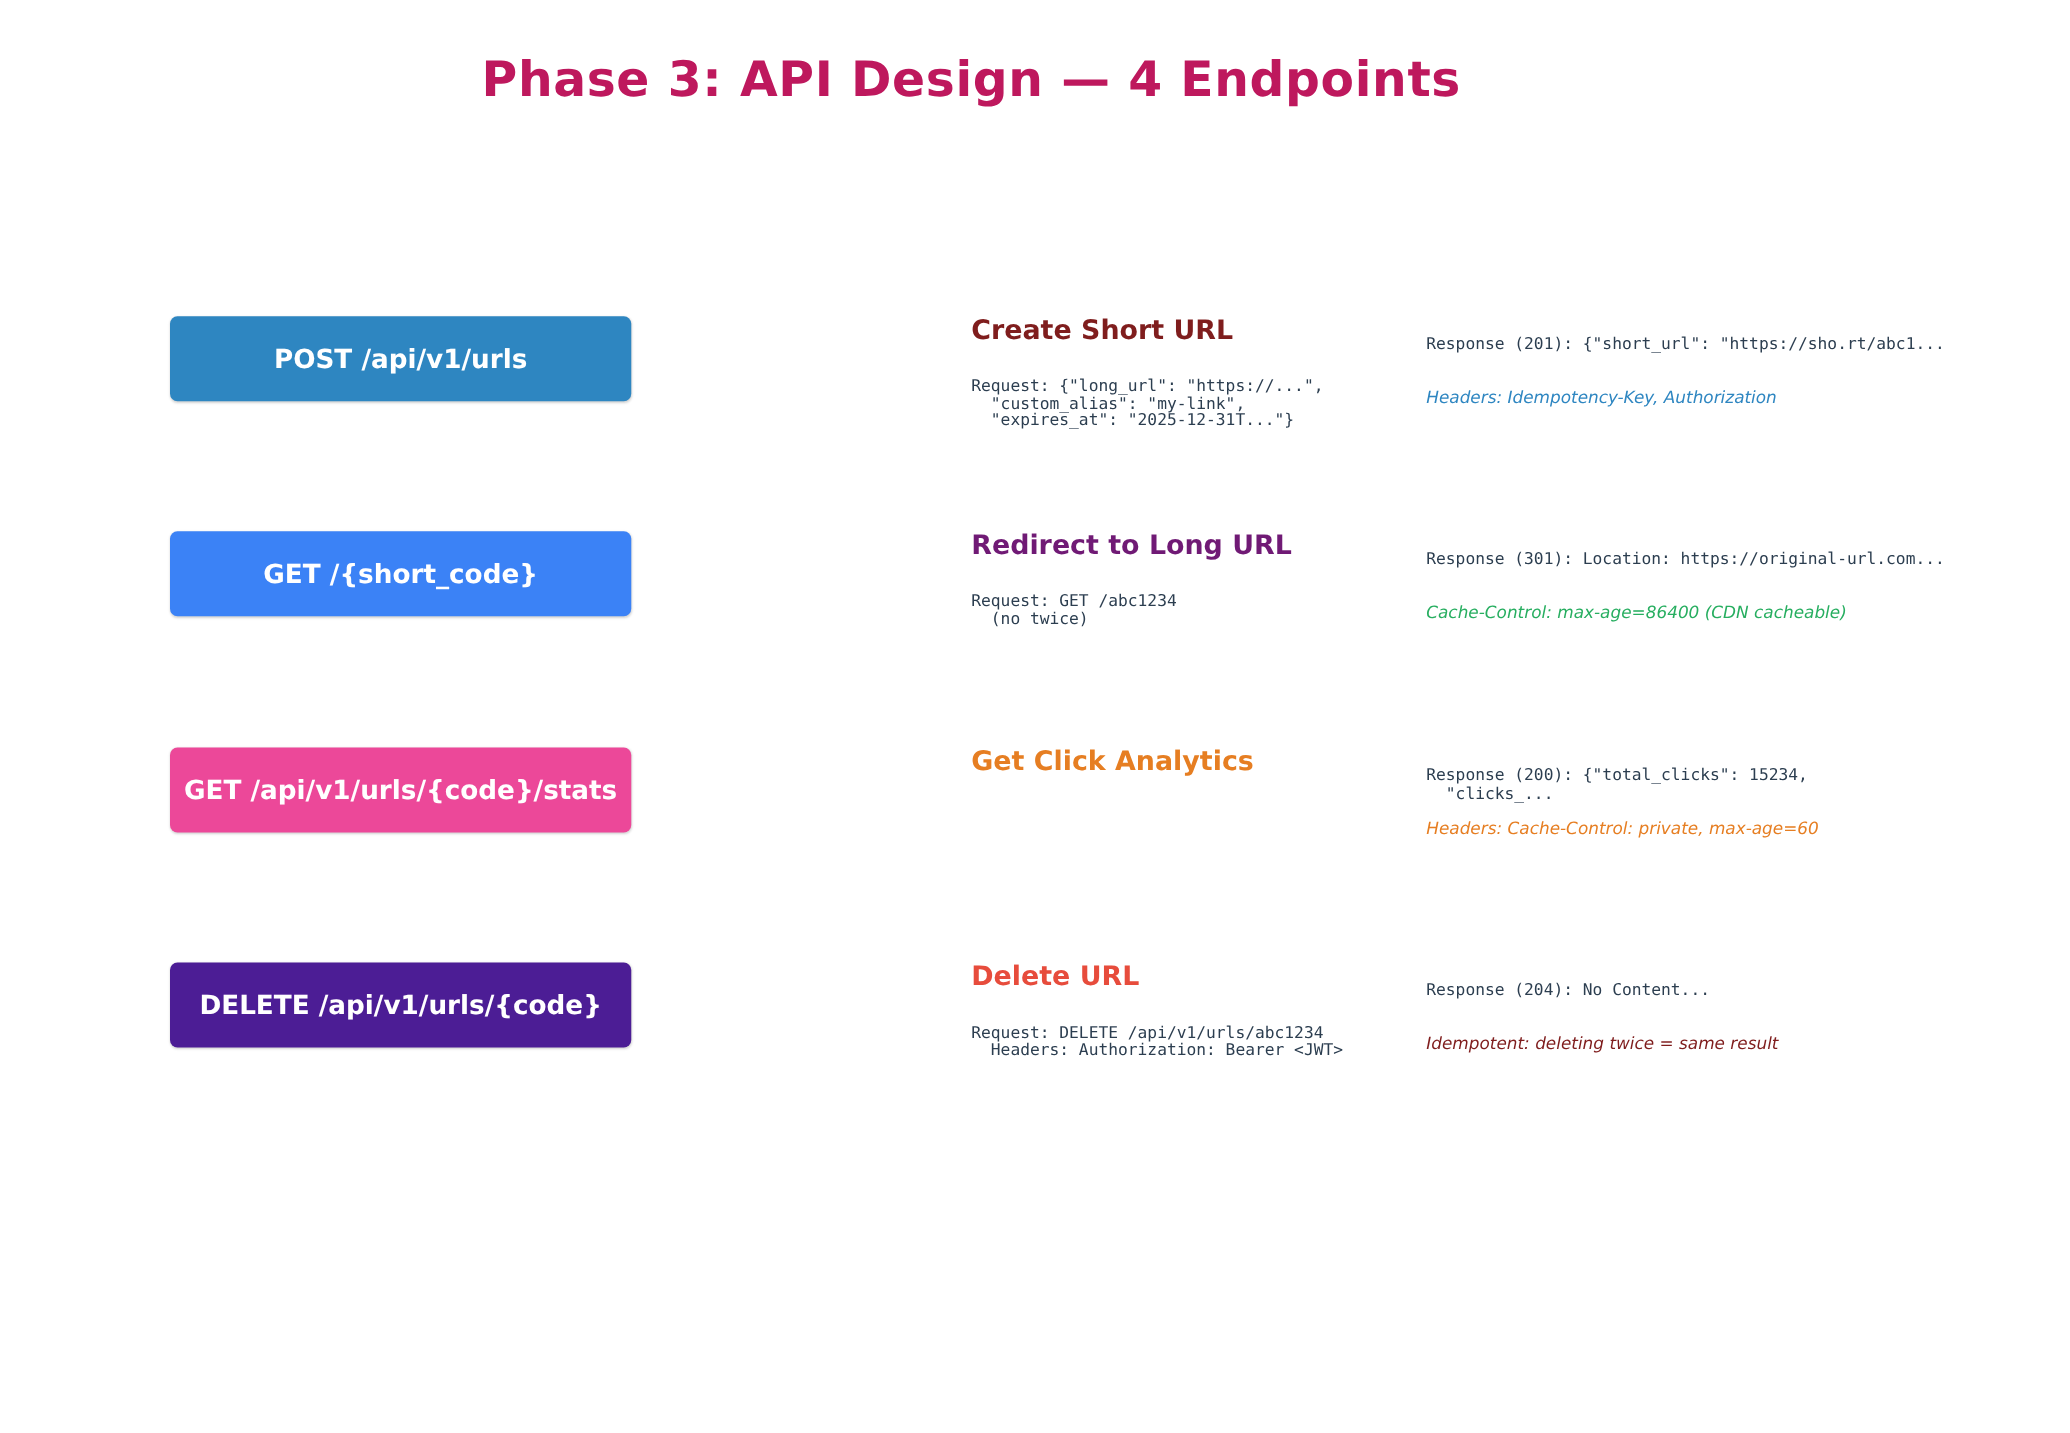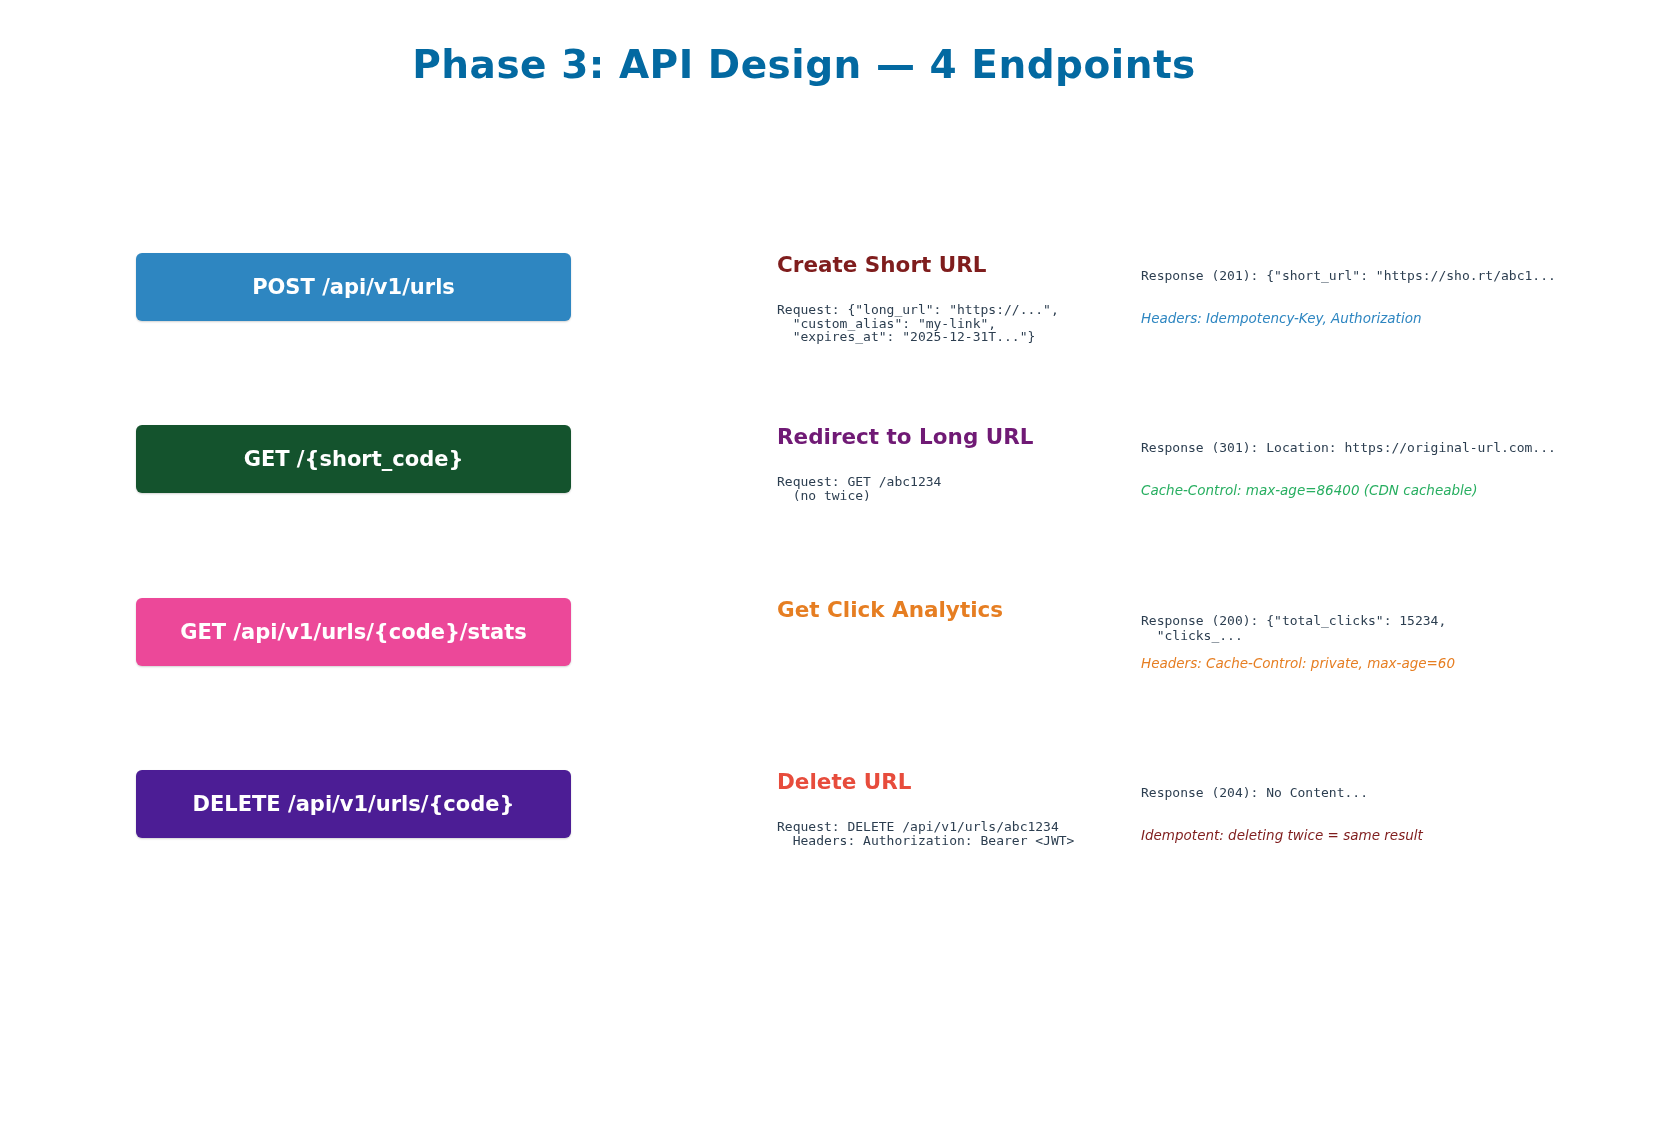--- a/index.html
+++ b/index.html
@@ -27,21 +27,21 @@
   .row {
     position: absolute;
     left: 0;
     width: 1656px;
     height: 120px;
   }
   .endpoint-box {
     position: absolute;
     left: 136px;
     top: 0;
-    width: 435px;
+    width: 369px;
     height: 68px;
     border-radius: 6px;
     display: flex;
     align-items: center;
     justify-content: center;
     color: #ffffff;
     font-size: 21px;
     font-weight: 700;
     box-shadow: 0 1px 2px rgba(0,0,0,0.18);
     white-space: nowrap;
@@ -83,34 +83,34 @@
     white-space: nowrap;
   }
   #row-0 { top: 253px; }
   #row-1 { top: 425px; }
   #row-2 { top: 598px; }
   #row-3 { top: 770px; }
 </style>
 </head>
 <body>
 
-<div class="page-title" style="color: #0369a1; margin-left: 27px;">Phase 3: API Design — 4 Endpoints</div>
+<div class="page-title" style="color: #be185d;">Phase 3: API Design — 4 Endpoints</div>
 
 <div class="row" id="row-0">
   <div class="endpoint-box" style="background-color: rgb(46, 134, 193);">POST /api/v1/urls</div>
   <div class="ep-title" style="color: #7f1d1d;">Create Short URL</div>
   <div class="ep-request">Request: {"long_url": "https://...",
   "custom_alias": "my-link",
   "expires_at": "2025-12-31T..."}</div>
   <div class="ep-response">Response (201): {"short_url": "https://sho.rt/abc1...</div>
   <div class="ep-note" style="color: rgb(46, 134, 193);">Headers: Idempotency-Key, Authorization</div>
 </div>
 
 <div class="row" id="row-1">
-  <div class="endpoint-box" style="background-color: #14532d;">GET /{short_code}</div>
+  <div class="endpoint-box" style="background-color: #3b82f6;">GET /{short_code}</div>
   <div class="ep-title" style="color: #701a75; text-align: right;">Redirect to Long URL</div>
   <div class="ep-request">Request: GET /abc1234
   (no twice)</div>
   <div class="ep-response">Response (301): Location: https://original-url.com...</div>
   <div class="ep-note" style="color: rgb(39, 174, 96);">Cache-Control: max-age=86400 (CDN cacheable)</div>
 </div>
 
 <div class="row" id="row-2">
   <div class="endpoint-box" style="background-color: #ec4899;">GET /api/v1/urls/{code}/stats</div>
   <div class="ep-title" style="color: rgb(230, 126, 34);">Get Click Analytics</div>

